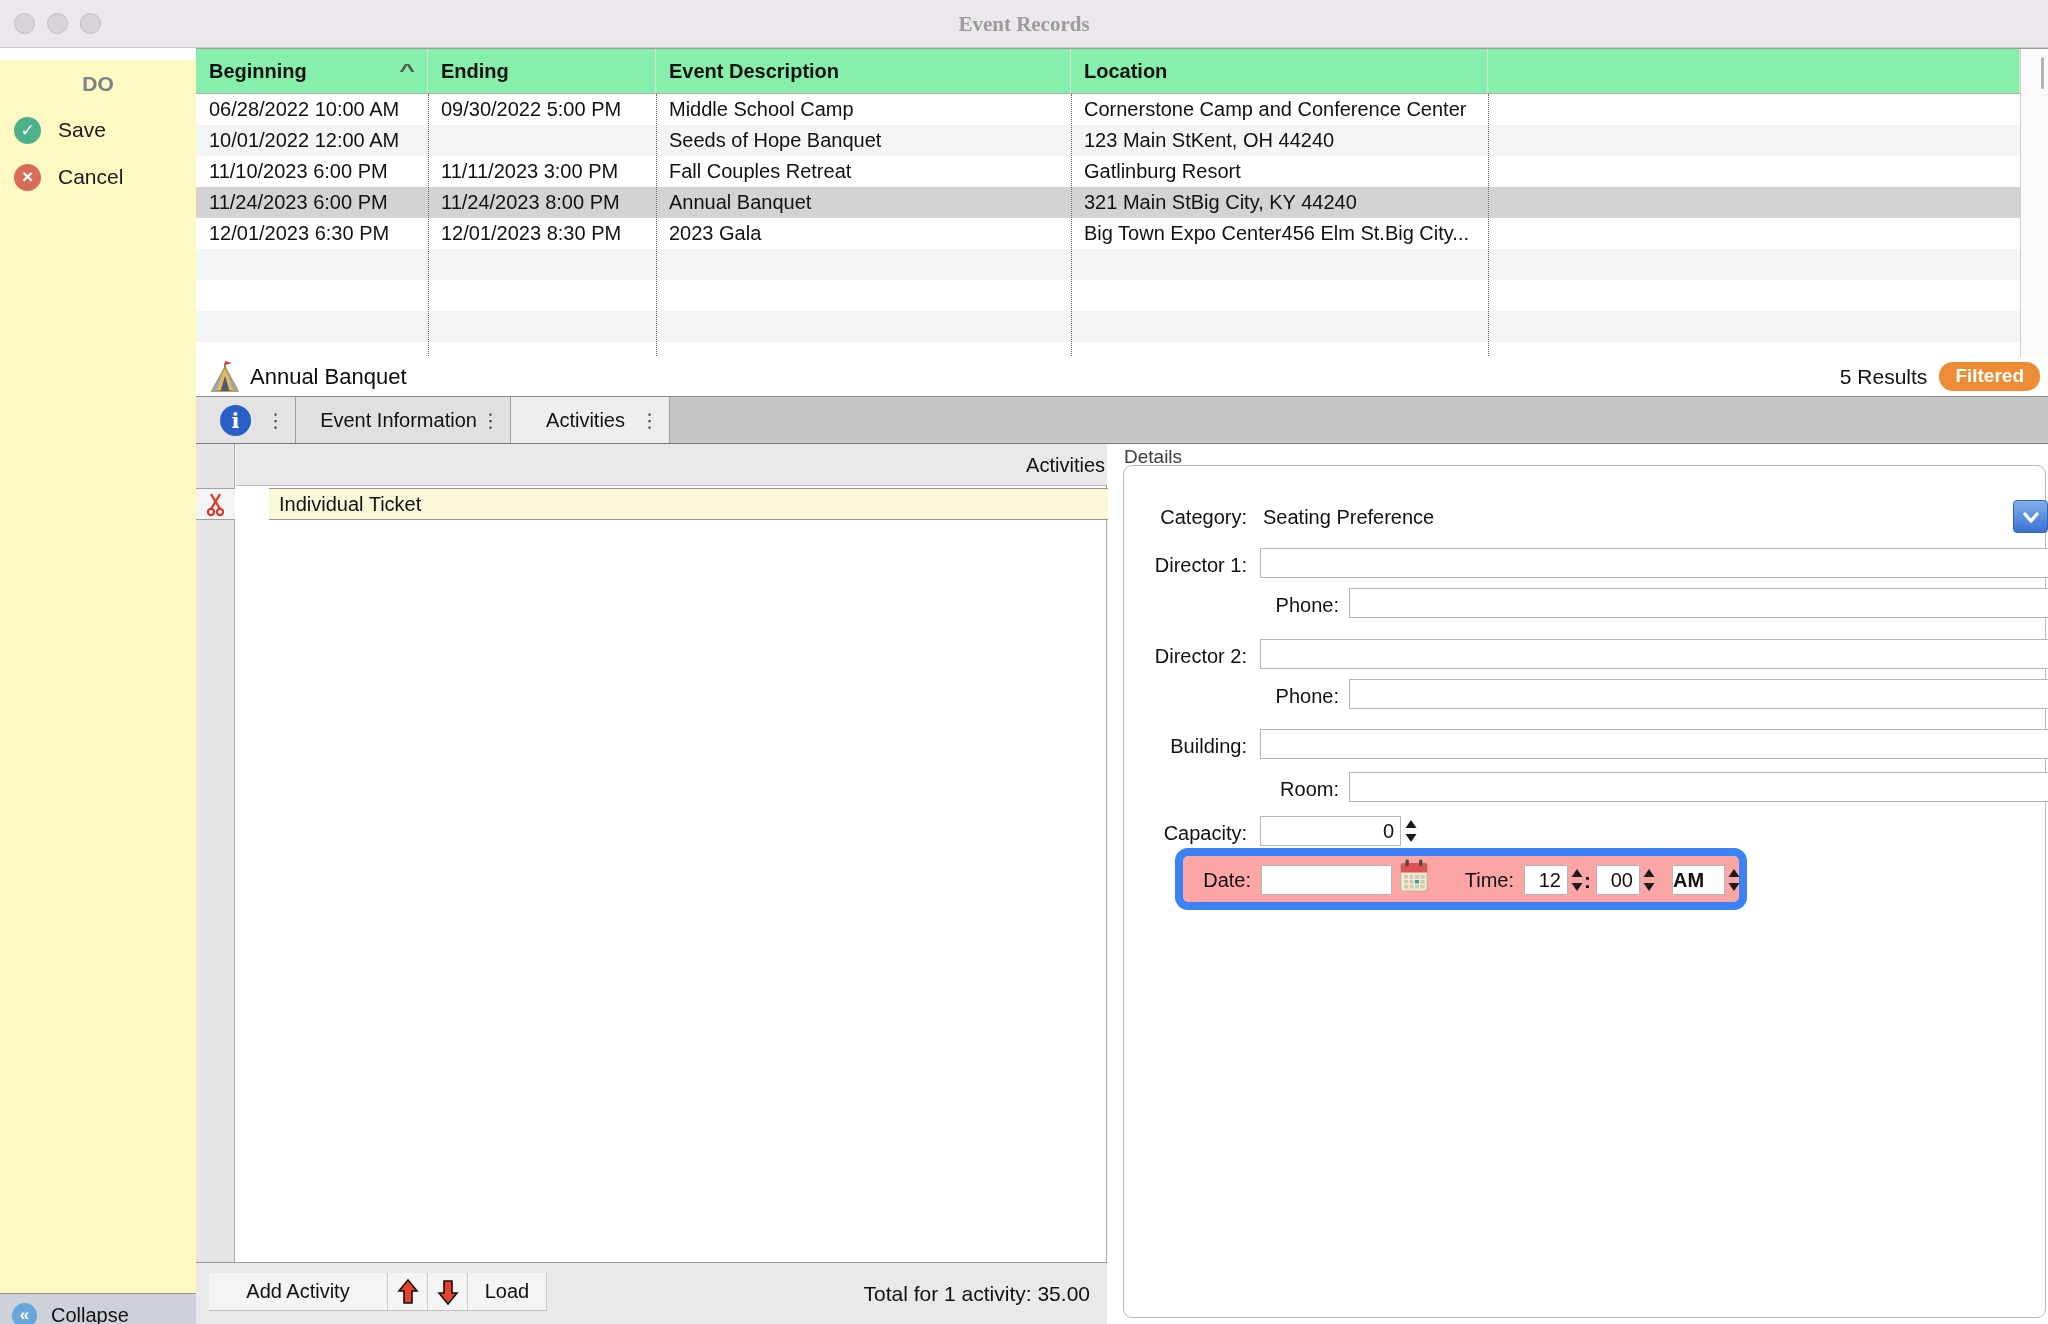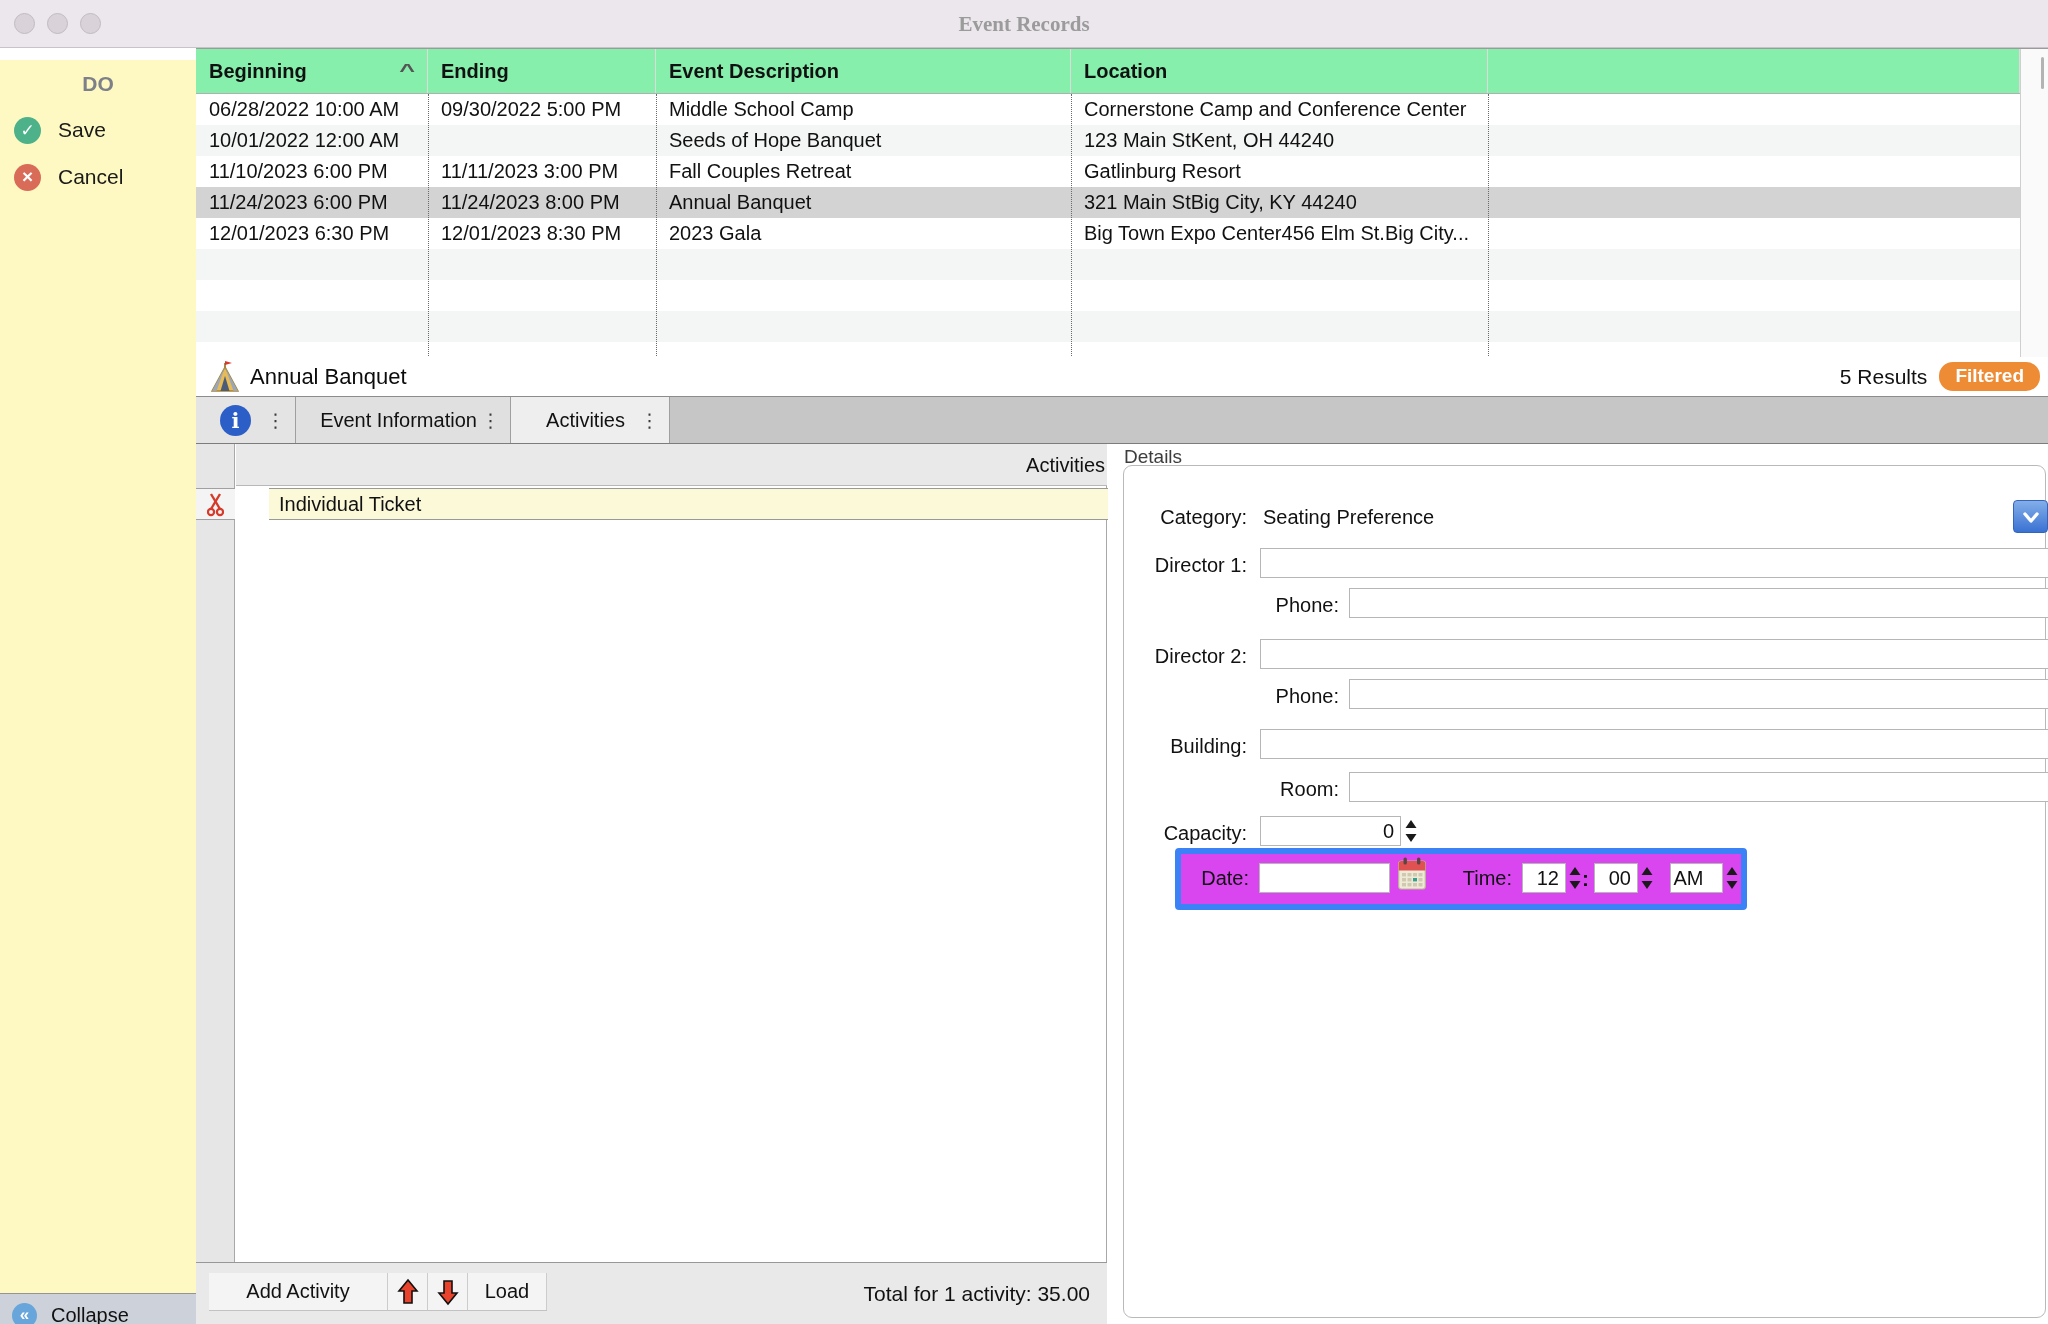--- a/index.html
+++ b/index.html
@@ -78,24 +78,24 @@
   .total-label { position:absolute; right:17px; top:0; height:62px; line-height:62px; font-size:21px; }
 
   
   .details-panel { position:absolute; left:912px; top:0; width:940px; height:880px; background:#fff; }
   .details-title { position:absolute; left:16px; top:2px; font-size:19px; color:#3d3d3d; }
   .groupbox { position:absolute; left:15px; top:21px; width:923px; height:853px; border:1px solid #b9b9b9; border-radius:9px; }
   .flabel { position:absolute; font-size:20px; text-align:right; white-space:nowrap; }
   .fvalue { position:absolute; font-size:20px; }
   .tinput { position:absolute; background:#fff; border:1px solid #b6b6b6; height:30px; }
   .num { font-size:20px; line-height:28px; text-align:right; padding-right:6px; }
-  .ctr { text-align:center; padding-right:16px; }
+  .ctr { text-align:left; padding-right:16px;font-weight:bold; }
   .stepper { position:absolute; width:14px; height:26px; }
   .dropdown-btn { position:absolute; left:889px; top:34px; width:35px; height:33px; border-radius:4px; border:1px solid #3465bd; background:linear-gradient(#83aee9, #3a72d3); display:flex; align-items:center; justify-content:center; }
-  .hl-box { position:absolute; left:51px; top:382px; width:572px; height:62px; border:6px solid #3b82f6; border-radius:4px; background:#d946ef; }
+  .hl-box { position:absolute; left:51px; top:382px; width:572px; height:62px; border:8px solid #3b82f6; border-radius:13px; background:#fca5a5; }
   .hl-inner { position:relative; width:560px; height:50px; }
   .colon { position:absolute; font-size:21px; font-weight:bold; }
 
   svg { display:block; }
 </style>
 </head>
 <body>
 
 <div id="app">
 

